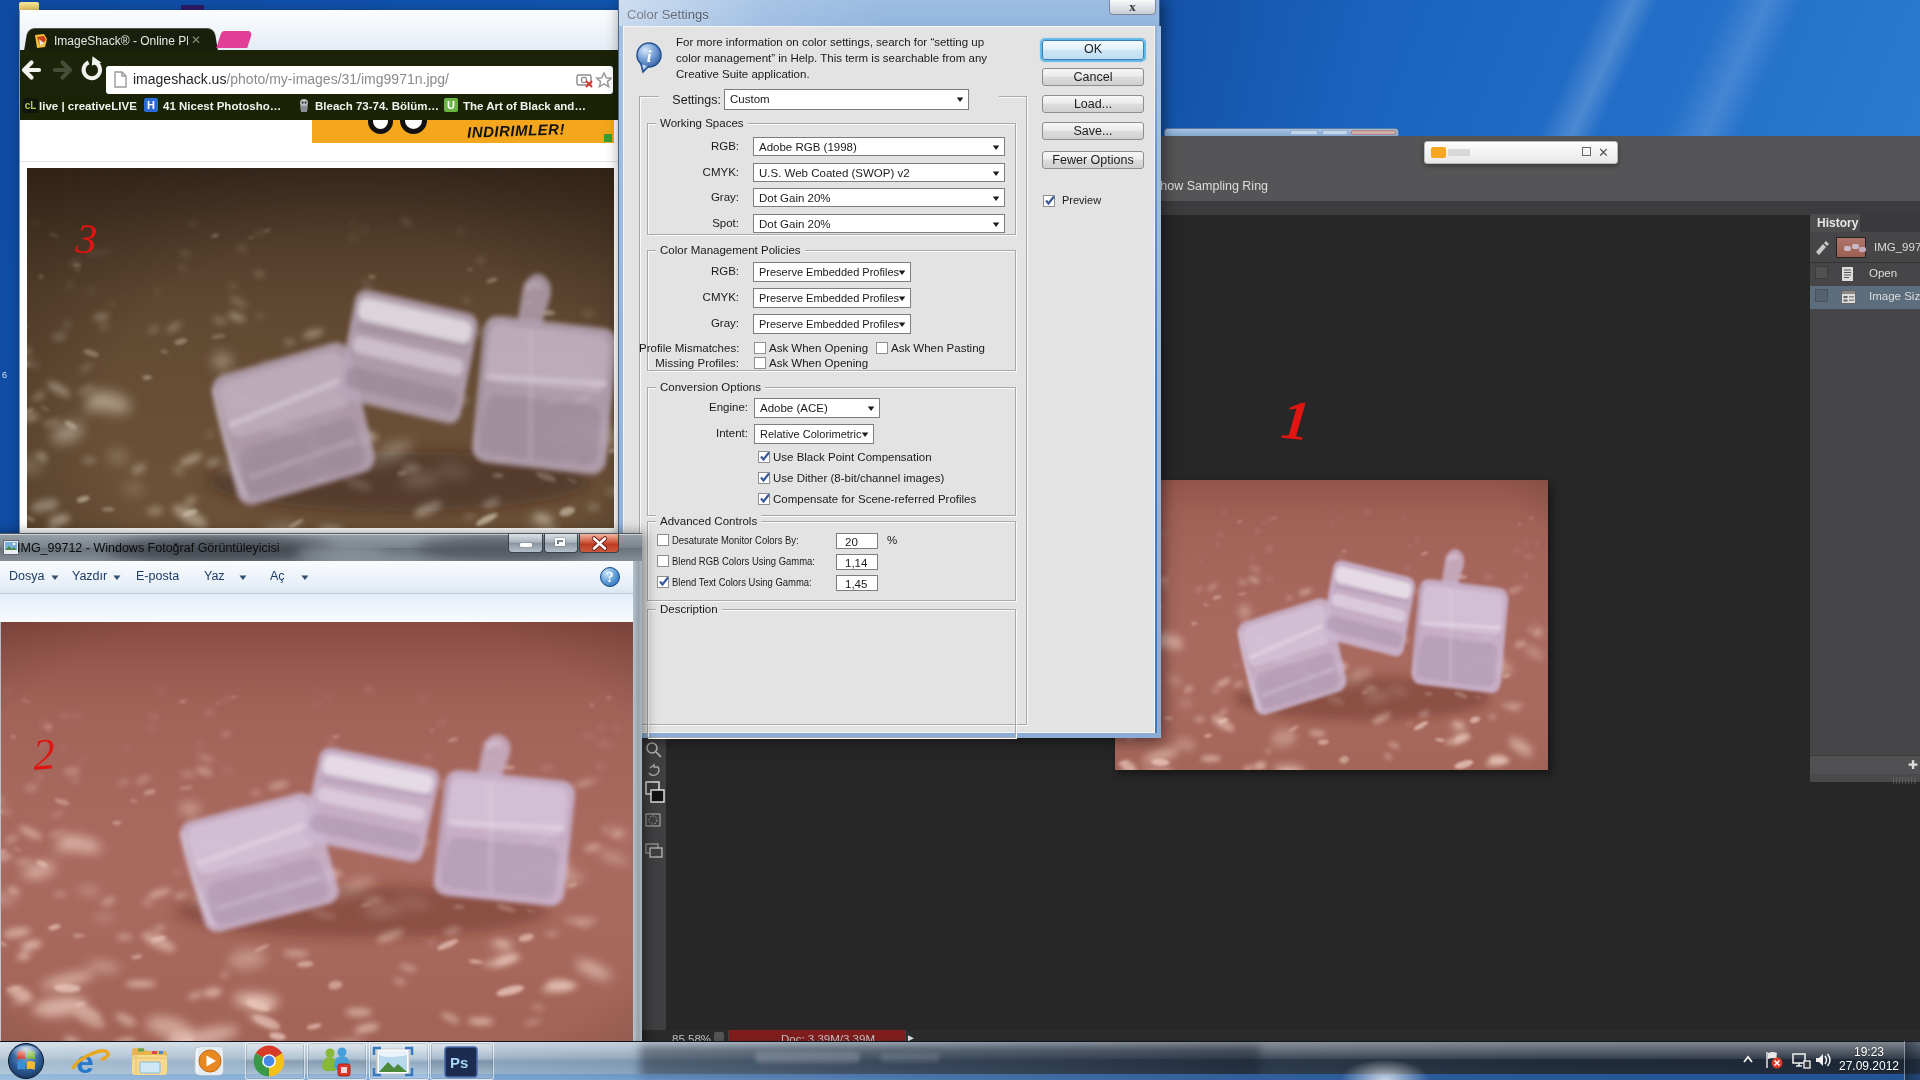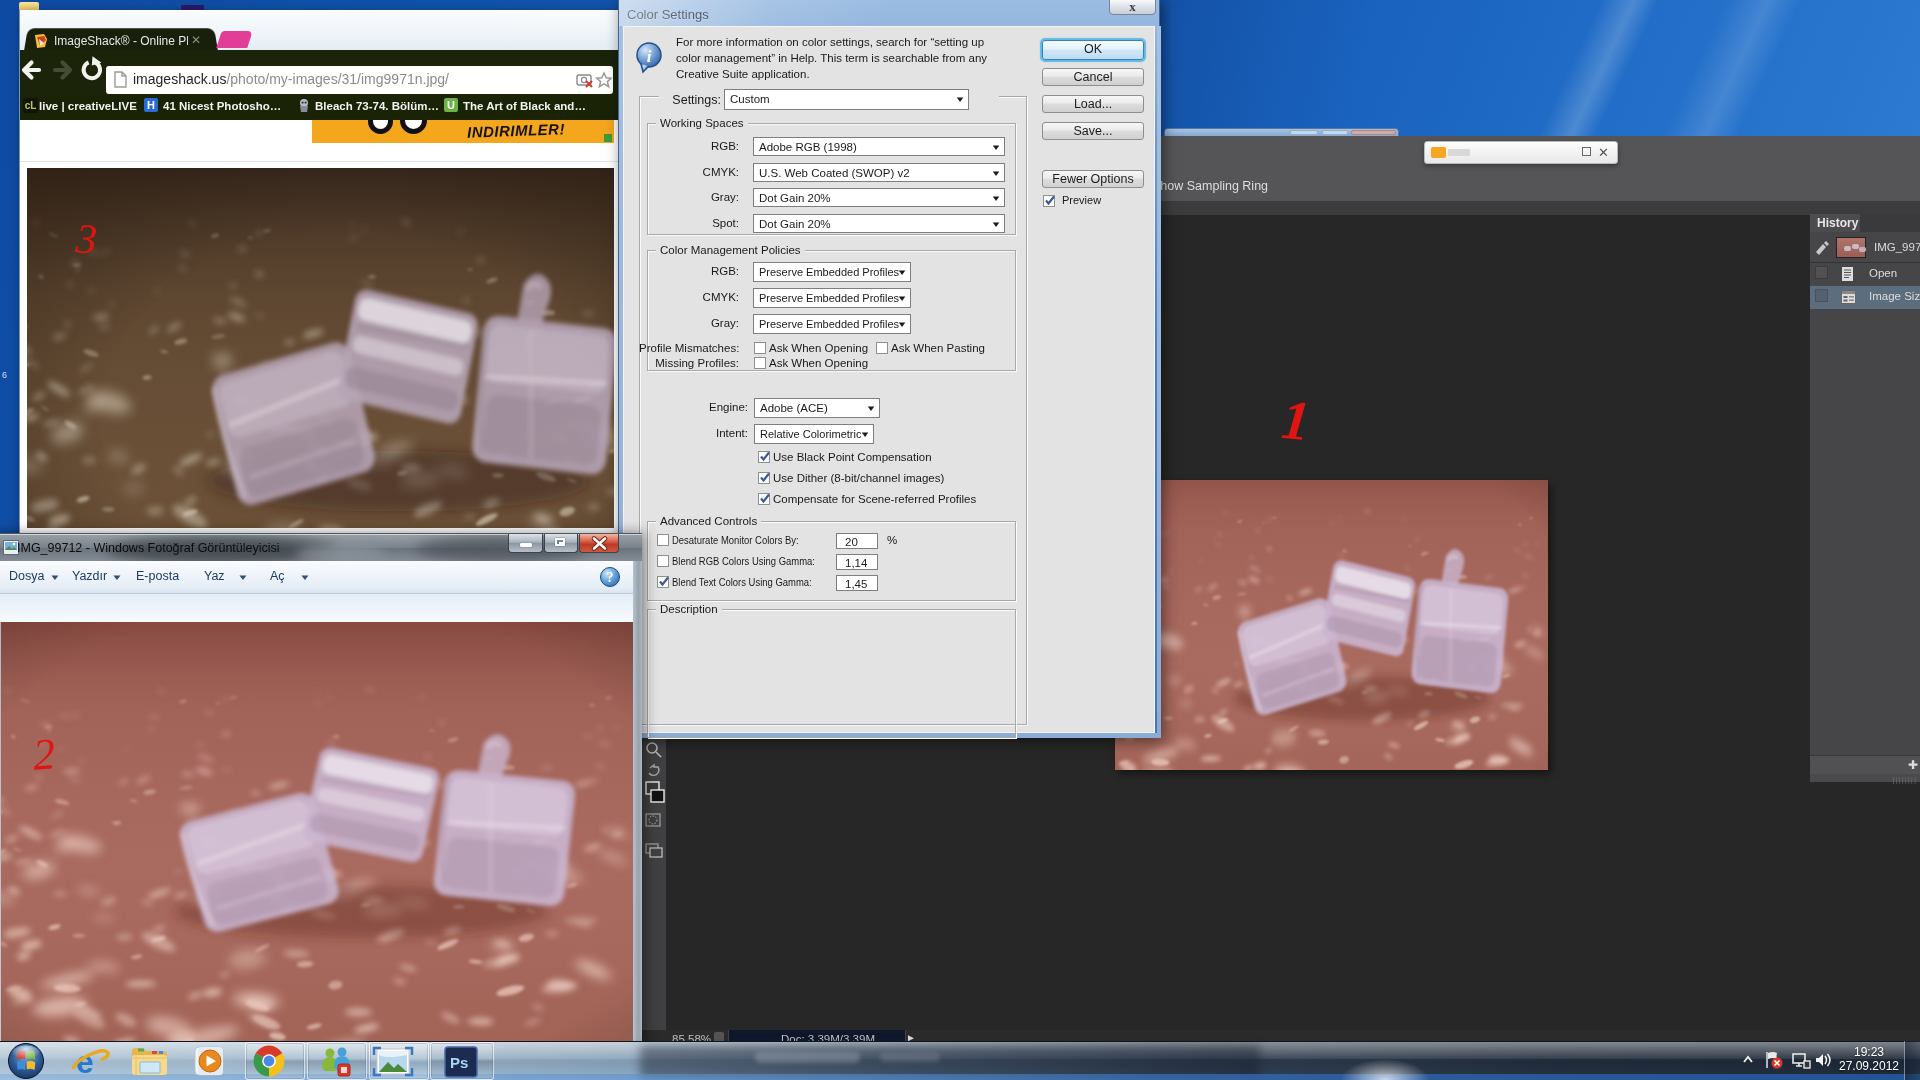--- a/index.html
+++ b/index.html
@@ -18,21 +18,21 @@
 #ps{left:628px;top:136px;width:1292px;height:906px;background:#535355;z-index:10}
 #ps .menubar{left:0;top:0;width:1292px;height:34px;background:#555557}
 #ps .optbar{left:0;top:34px;width:1292px;height:31px;background:#555557}
 #ps .optbar span{position:absolute;left:524px;top:9px;font-size:12.5px;color:#dedede}
 #ps .tabstrip{left:0;top:65px;width:1292px;height:14px;background:#3c3c3e}
 #ps .canvas{left:0;top:79px;width:1292px;height:815px;background:#272727}
 #ps .tools{left:12px;top:79px;width:26px;height:815px;background:#404042}
 
 #ps .status{left:0;top:894px;width:1292px;height:18px;background:#2b2b2b;color:#c2c2c2;font-size:11.5px}
 #ps .status .zoom{position:absolute;left:44px;top:3px}
-#ps .status .docbox{position:absolute;left:100px;top:0;width:178px;height:18px;background:#0f172a;border-left:1px solid #444;border-right:1px solid #444}
+#ps .status .docbox{position:absolute;left:100px;top:0;width:178px;height:18px;background:#7f1d1d;border-left:1px solid #444;border-right:1px solid #444}
 #ps .status .doc{position:absolute;left:52px;top:3px}
 #ps .status .tri{position:absolute;left:278px;top:2px;color:#ddd;font-size:10px}
 
 #hist{left:1810px;top:214px;width:110px;height:568px;background:#464648;z-index:11}
 #hist .tabrow{left:0;top:0;width:110px;height:18px;background:#3a3a3c}
 #hist .tab{left:0;top:0;width:50px;height:18px;background:#4c4c4e;color:#e6e6e6;font-size:12px;font-weight:bold;padding:2px 0 0 7px}
 #hist .row{left:0;width:110px;height:23px;color:#dcdcdc;font-size:11.5px}
 #hist .thumb{position:absolute;left:26px;top:3px;width:30px;height:21px;background:linear-gradient(#b0756a,#9a5e52);border:1px solid #222}
 #hist .sel{background:#5c6d7e}
 #hist .bottombar{left:0;top:541px;width:110px;height:19px;background:#515153;border-top:1px solid #3a3a3a}
@@ -790,21 +790,21 @@
       <text x="14" y="20" font-family="Liberation Serif" font-size="17" font-weight="bold" font-style="italic" fill="#fff" text-anchor="middle">i</text>
     </svg>
     <div class="t" style="left:52px;top:9px">For more information on color settings, search for “setting up</div>
     <div class="t" style="left:52px;top:25px">color management” in Help. This term is searchable from any</div>
     <div class="t" style="left:52px;top:41px">Creative Suite application.</div>
 
     <div class="btn" style="top:13px;height:20px;border:1px solid #3c7fb1;box-shadow:0 0 1px 2px #5fb8e8;background:linear-gradient(#f4fafe,#e4f2fb 45%,#cfe7f6 50%,#bcdcf2)">OK</div>
     <div class="btn" style="top:41px">Cancel</div>
     <div class="btn" style="top:68px">Load...</div>
     <div class="btn" style="top:95px">Save...</div>
-    <div class="btn" style="top:143px">Fewer Options</div>
+    <div class="btn" style="top:124px">Fewer Options</div>
     <div class="cb" style="left:419px;top:168px">
         <svg width="12" height="12" viewBox="0 0 12 12">
           <path d="M2 5.5 L4.5 8.5 L10 1.5" stroke="#3a5a9c" stroke-width="2.2" fill="none"></path>
         </svg>
       </div>
     <div class="t" style="left:438px;top:167px;font-size:11px">Preview</div>
 
     <div class="grp" style="left:15px;top:69px;width:388px;height:629px"></div>
     <div class="abs" style="left:35px;top:59px;width:340px;height:22px;background:#e3e3e3"></div>
     <div class="lab" style="left:-5px;top:66px;width:102px;font-size:12.5px">Settings:</div>
@@ -833,20 +833,23 @@
     <div class="combo" style="left:129px;top:287px;width:158px;height:20px;font-size:11px">Preserve Embedded Profiles<i>▼</i></div>
     <div class="lab" style="left:15px;top:315px;width:100px">Profile Mismatches:</div>
     <div class="cb" style="left:130px;top:315px"></div>
     <div class="t" style="left:145px;top:315px">Ask When Opening</div>
     <div class="cb" style="left:252px;top:315px"></div>
     <div class="t" style="left:267px;top:315px">Ask When Pasting</div>
     <div class="lab" style="left:15px;top:330px;width:100px">Missing Profiles:</div>
     <div class="cb" style="left:130px;top:330px"></div>
     <div class="t" style="left:145px;top:330px">Ask When Opening</div>
 
+    <div class="grp" style="left:23px;top:360px;width:369px;height:129px">
+        <span class="gt">Conversion Options</span>
+      </div>
     <div class="lab" style="left:24px;top:374px;width:100px">Engine:</div>
     <div class="combo" style="left:130px;top:371px;width:126px;height:20px">Adobe (ACE)<i>▼</i></div>
     <div class="lab" style="left:24px;top:400px;width:100px">Intent:</div>
     <div class="combo" style="left:130px;top:397px;width:120px;height:20px;font-size:11px">Relative Colorimetric<i>▼</i></div>
     <div class="cb" style="left:134px;top:424px">
         <svg width="12" height="12" viewBox="0 0 12 12">
           <path d="M2 5.5 L4.5 8.5 L10 1.5" stroke="#3a5a9c" stroke-width="2.2" fill="none"></path>
         </svg>
       </div>
     <div class="t" style="left:149px;top:424px">Use Black Point Compensation</div>

